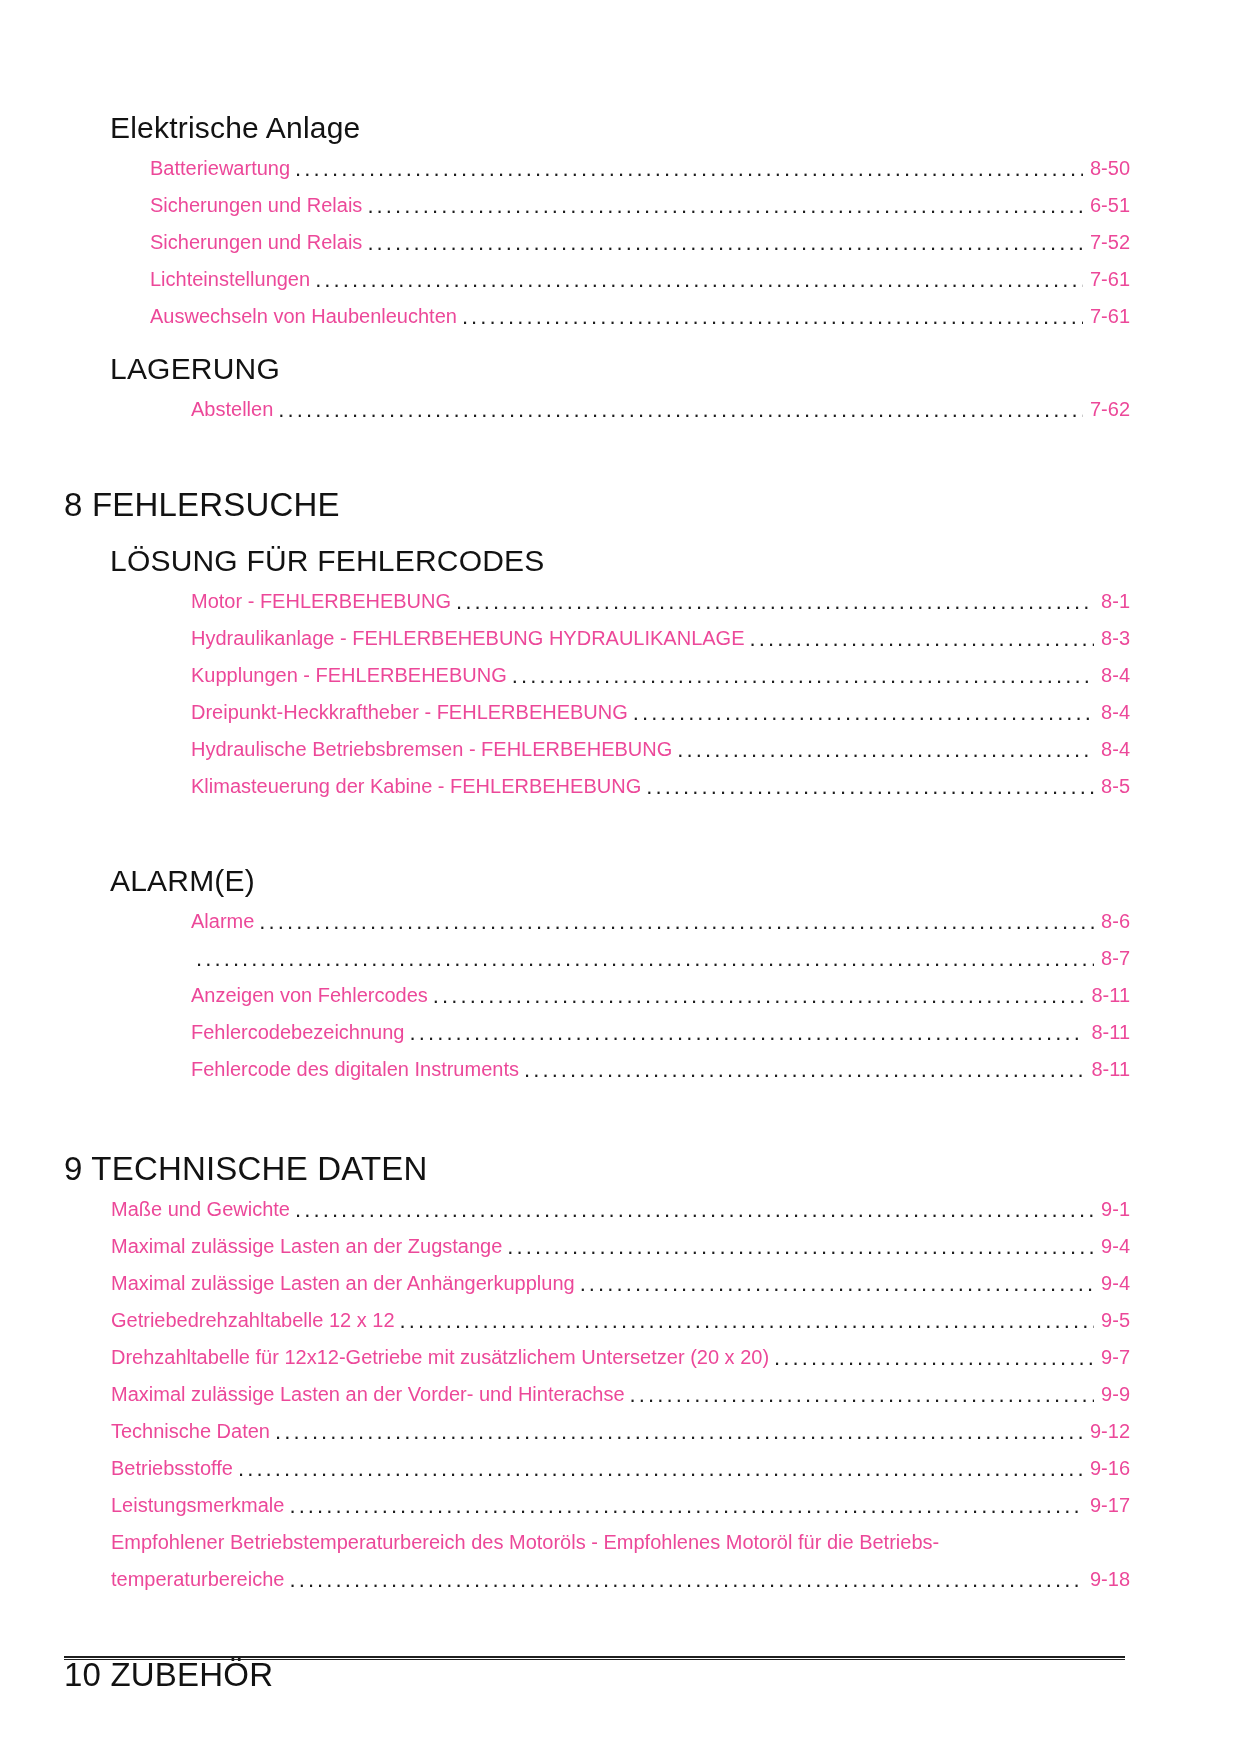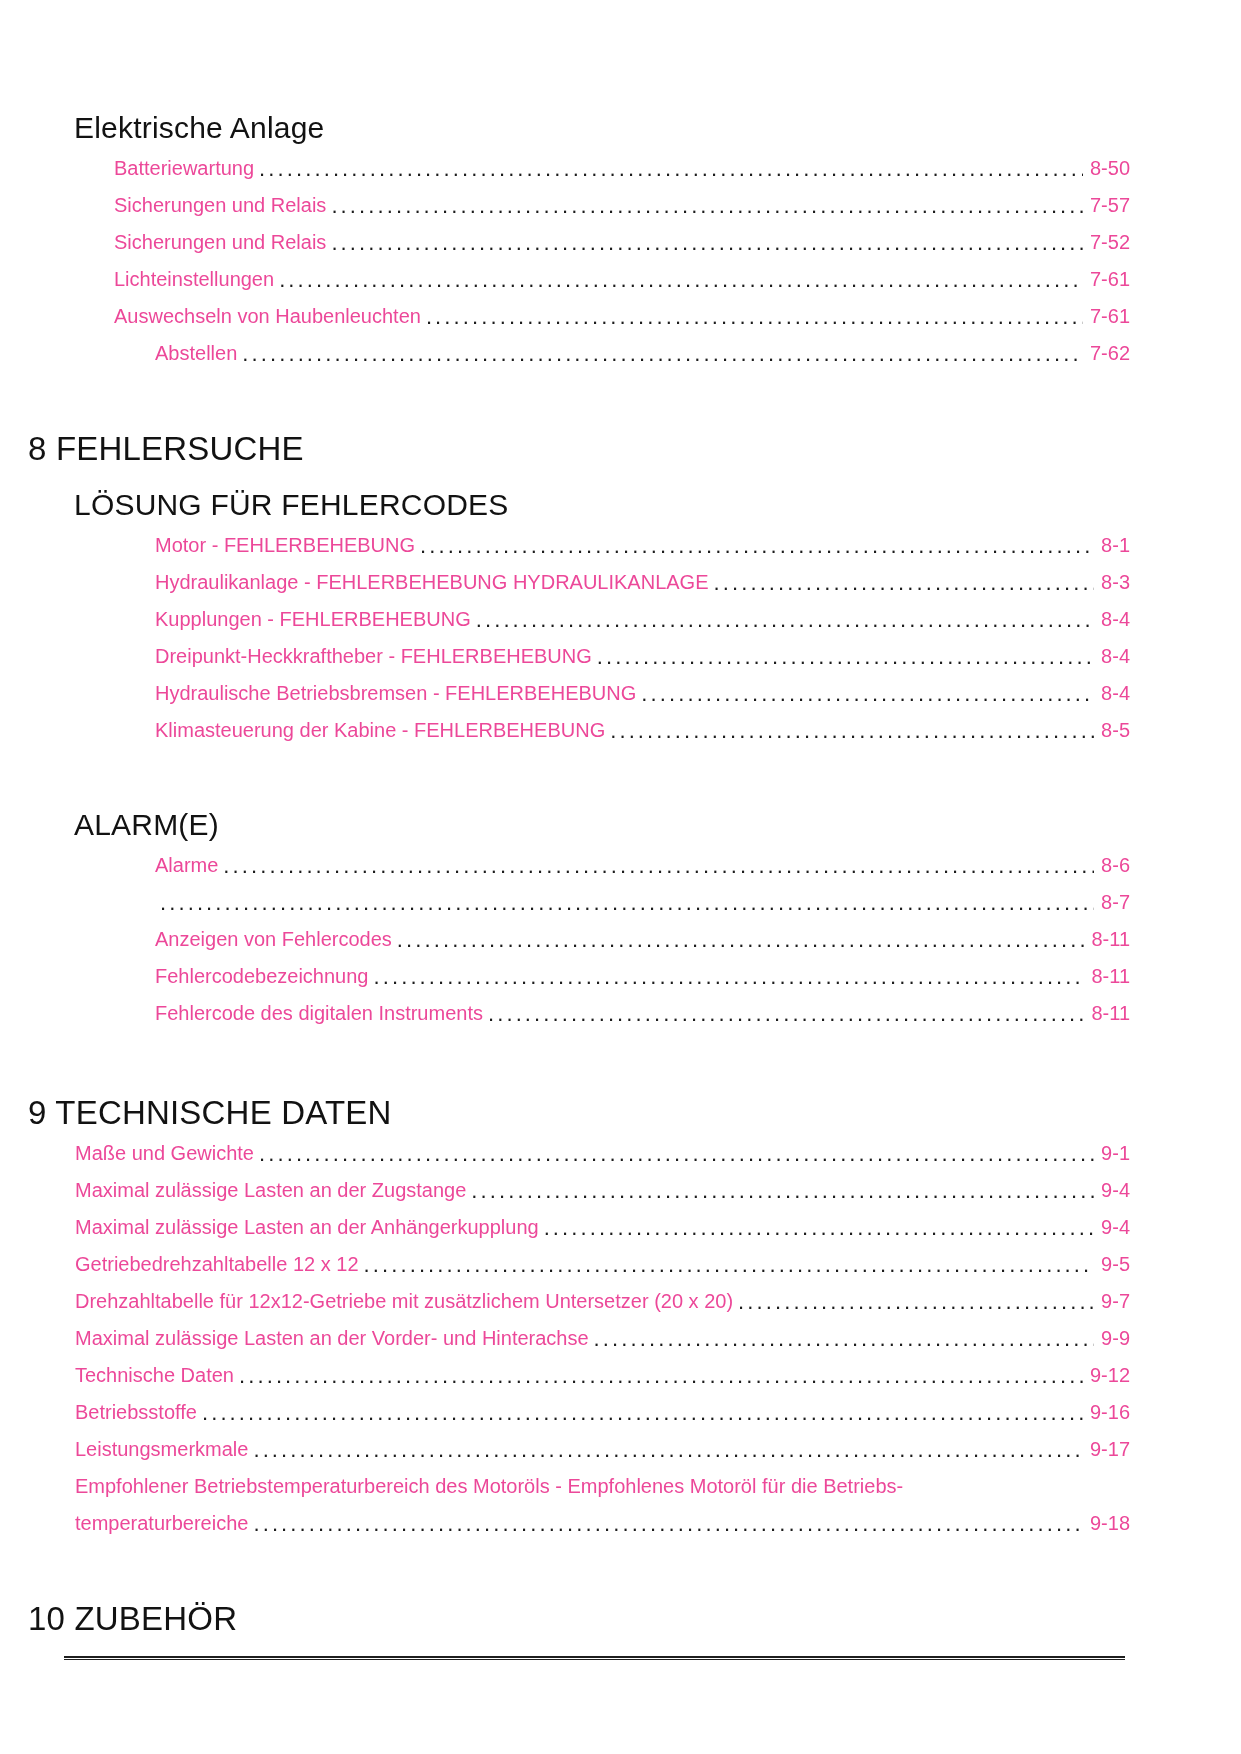--- a/index.html
+++ b/index.html
@@ -9,21 +9,21 @@
   }
   .page {
     position: relative;
     width: 1241px;
     height: 1754px;
     background: #ffffff;
     font-family: "Liberation Sans", "DejaVu Sans", sans-serif;
     color: #161616;
     overflow: hidden;
     box-sizing: border-box;
-    padding: 102px 111px 0 28px;
+    padding: 102px 111px 0 64px;
   }
   .chapter {
     font-size: 33px;
     line-height: 1.3;
     letter-spacing: 0.2px;
     color: #121212;
     white-space: nowrap;
   }
   .section {
     font-size: 30px;
@@ -85,37 +85,38 @@
   <div>
       <div class="section">Elektrische Anlage</div>
       <div class="row indent-a">
         <span class="label">Batteriewartung</span>
         <span class="dots"></span>
         <span class="pg">8-50</span>
       </div>
       <div class="row indent-a">
         <span class="label">Sicherungen und Relais</span>
         <span class="dots"></span>
-        <span class="pg">7-57</span>
+        <span class="pg">6-51</span>
       </div>
       <div class="row indent-a">
         <span class="label">Sicherungen und Relais</span>
         <span class="dots"></span>
         <span class="pg">7-52</span>
       </div>
       <div class="row indent-a">
         <span class="label">Lichteinstellungen</span>
         <span class="dots"></span>
         <span class="pg">7-61</span>
       </div>
       <div class="row indent-a">
         <span class="label">Auswechseln von Haubenleuchten</span>
         <span class="dots"></span>
         <span class="pg">7-61</span>
       </div>
+      <div class="section gap-small">LAGERUNG</div>
       <div class="row indent-b">
         <span class="label">Abstellen</span>
         <span class="dots"></span>
         <span class="pg">7-62</span>
       </div>
       <div class="chapter gap-large">8 FEHLERSUCHE</div>
       <div class="section gap-small">LÖSUNG FÜR FEHLERCODES</div>
       <div class="row indent-b">
         <span class="label">Motor - FEHLERBEHEBUNG</span>
         <span class="dots"></span>

